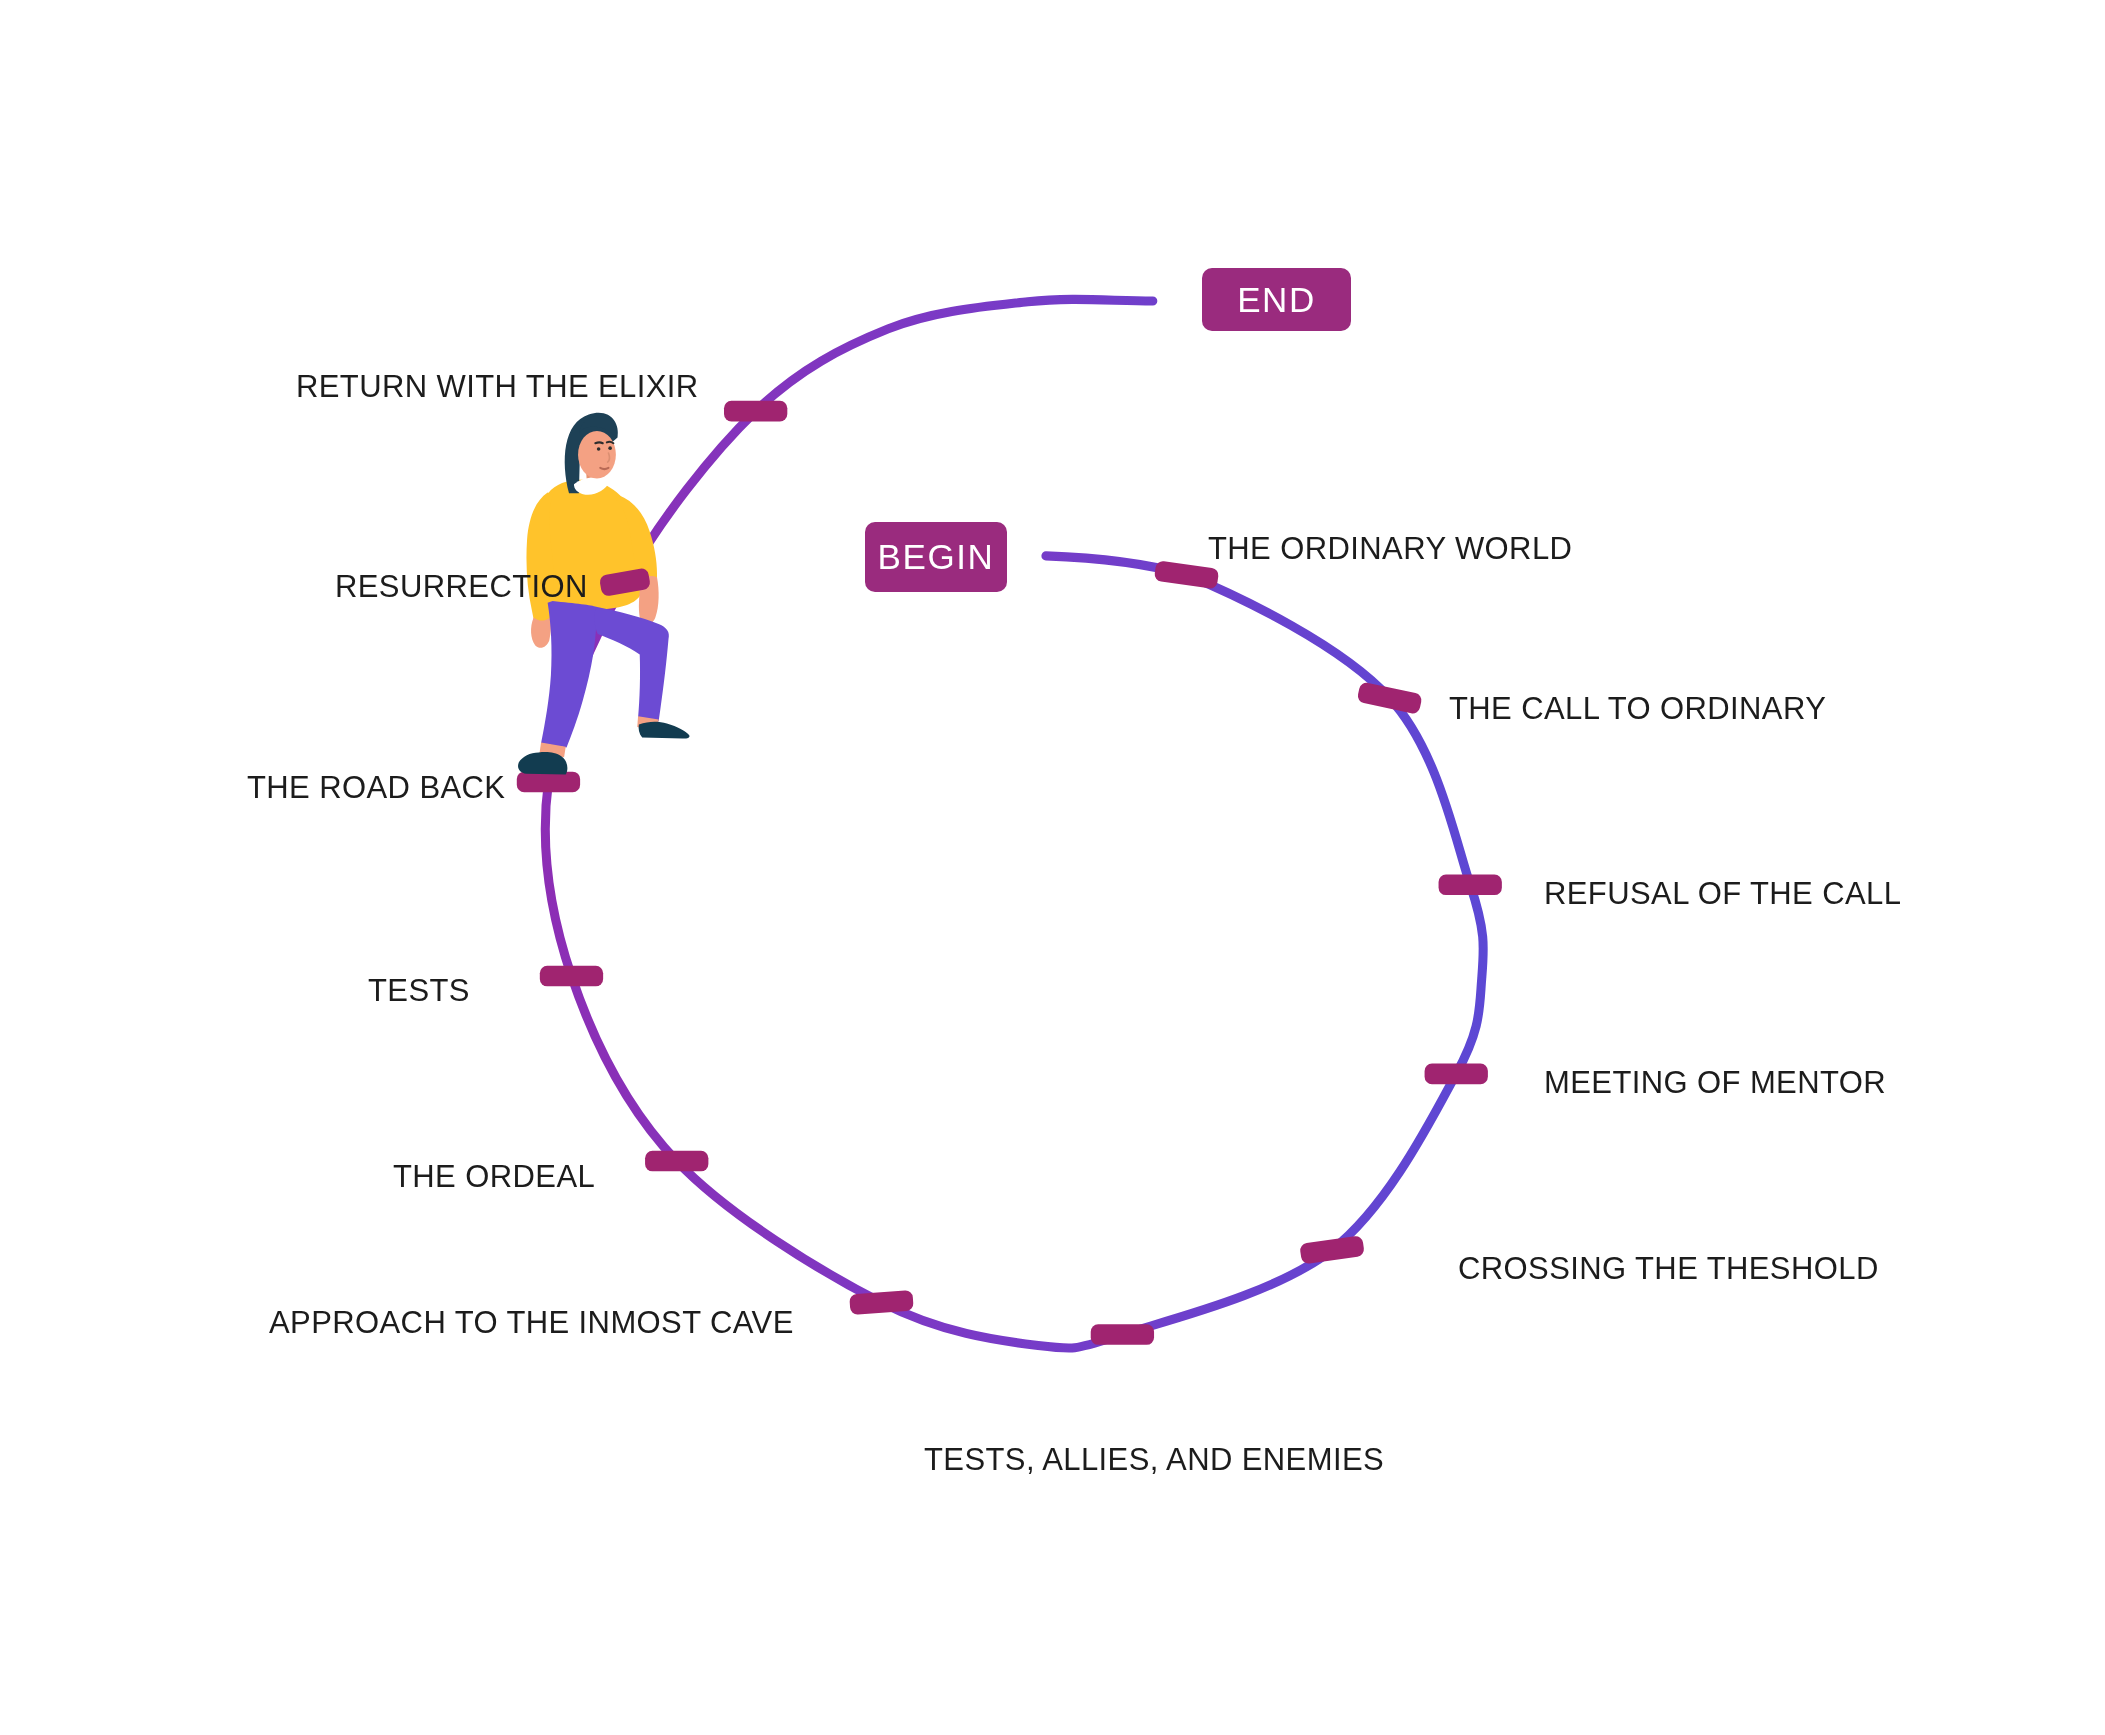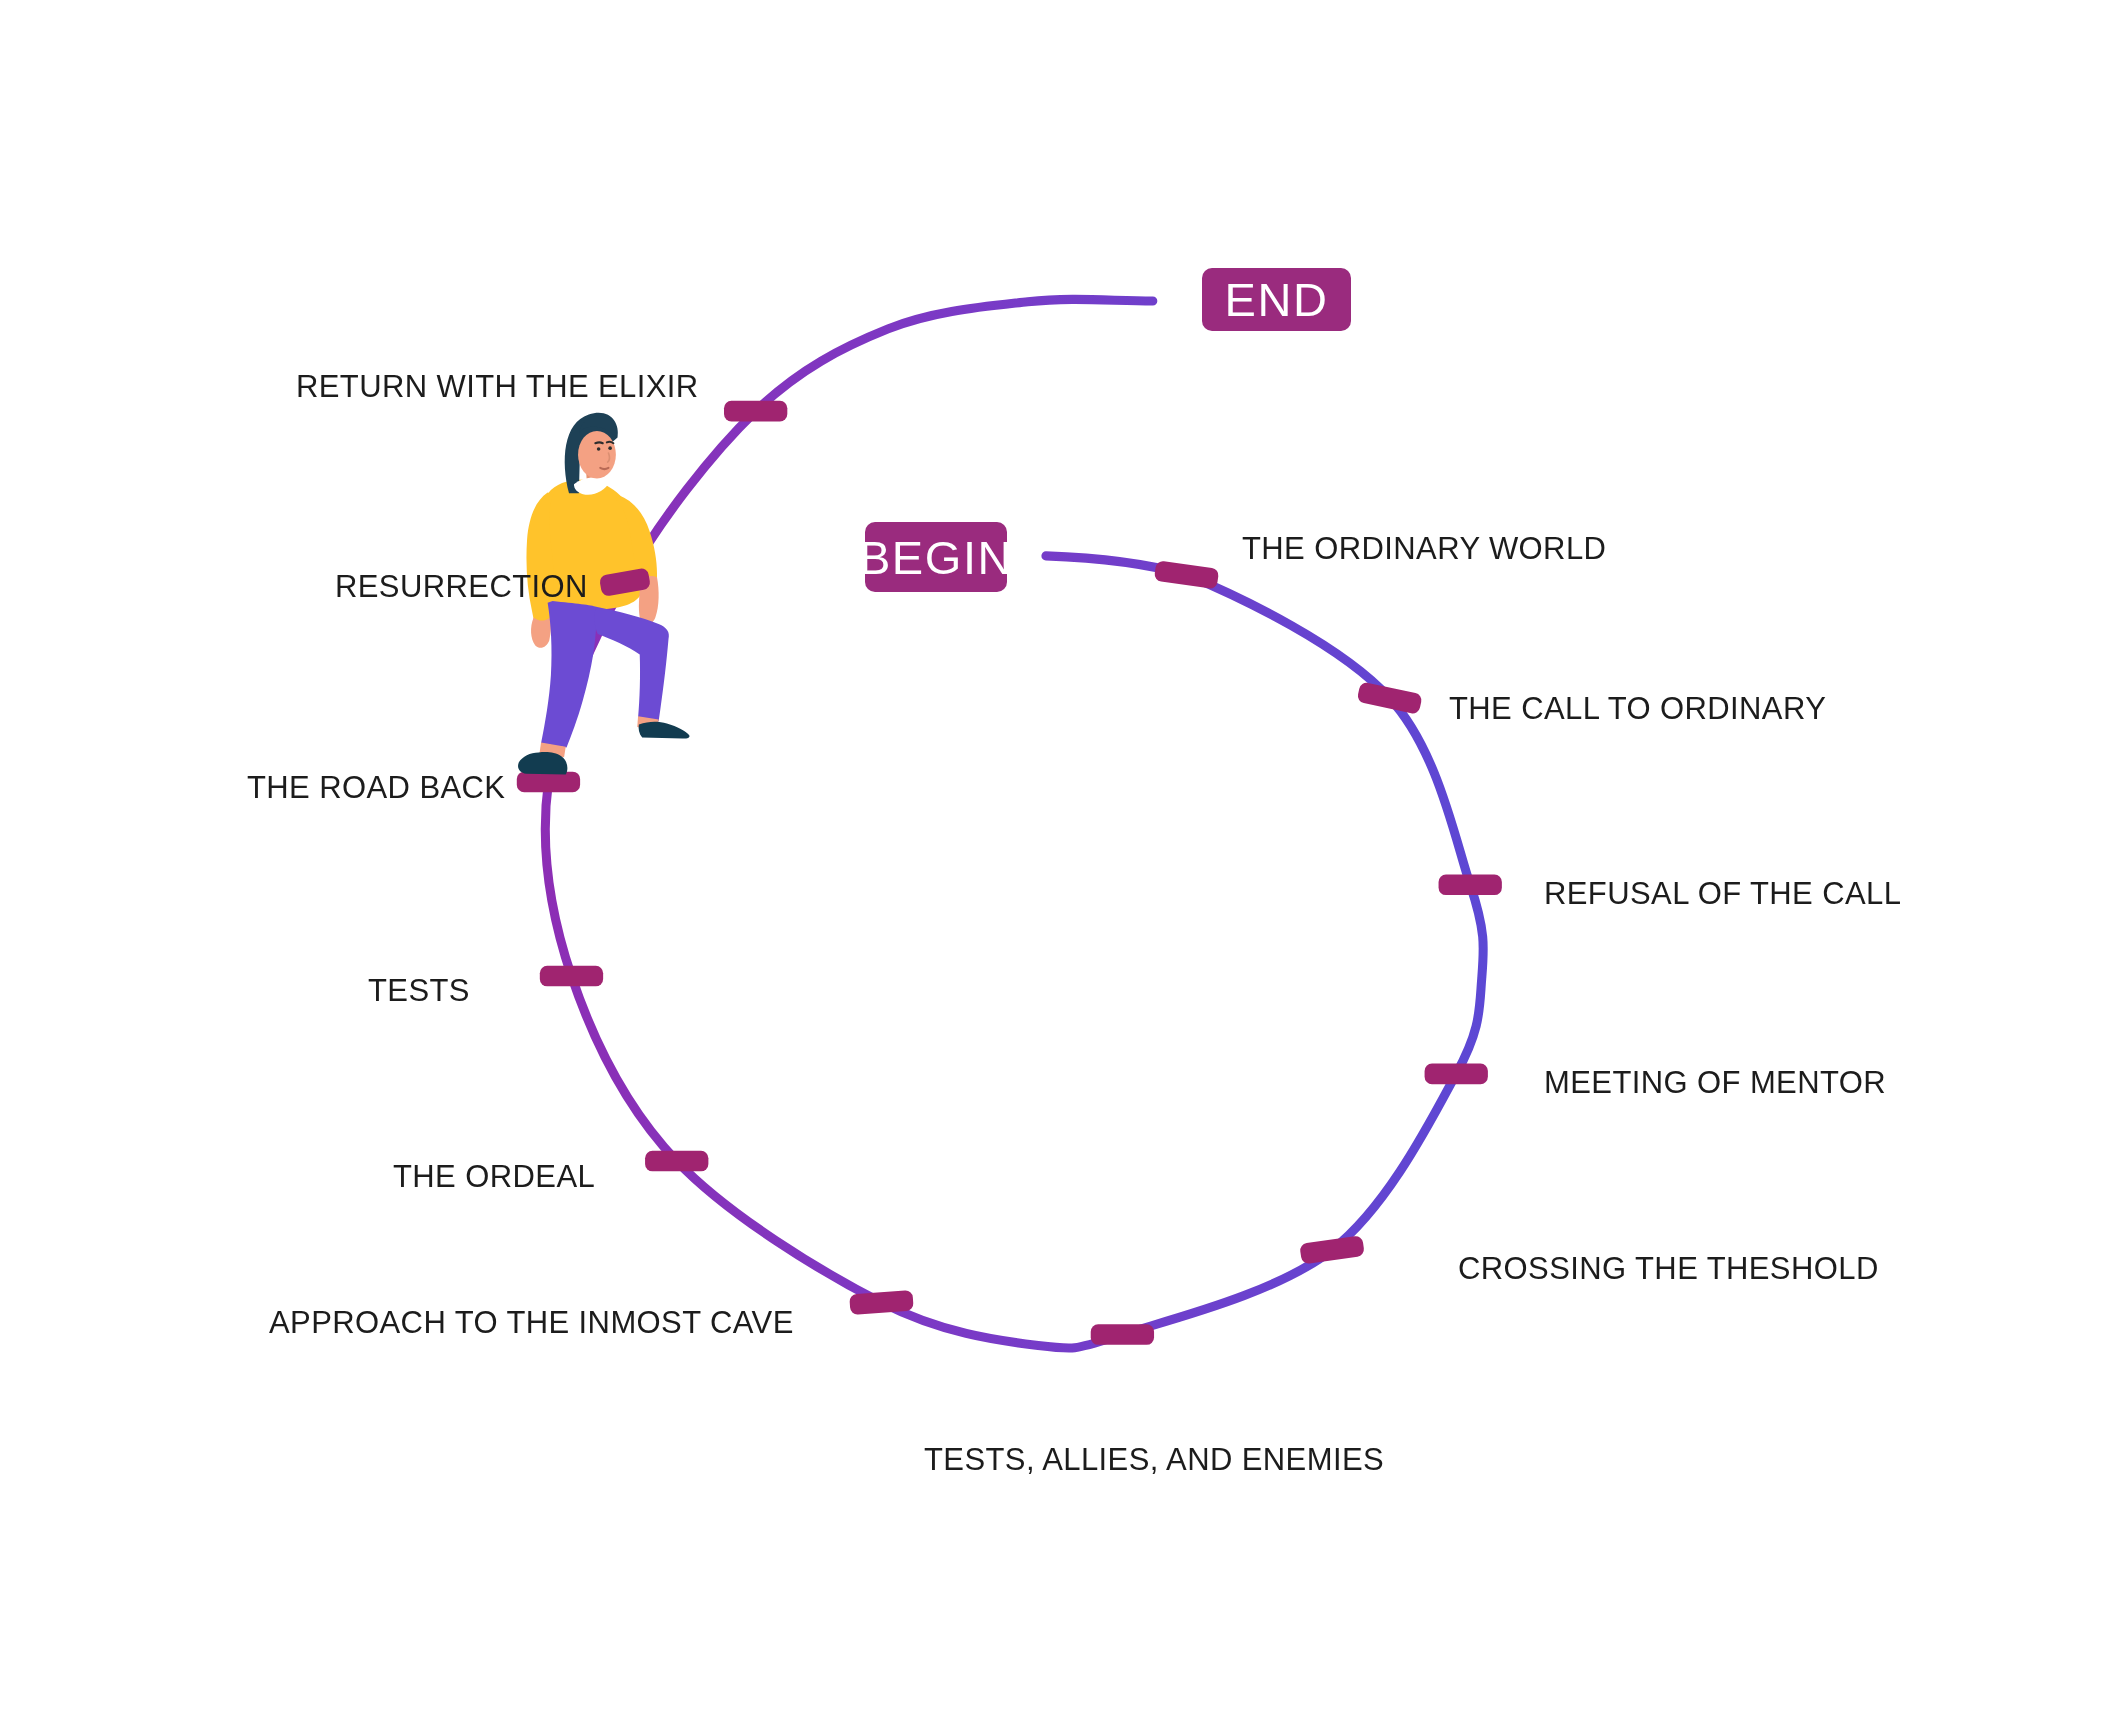--- a/index.html
+++ b/index.html
@@ -8,21 +8,21 @@
     font-family:"Liberation Sans", sans-serif; overflow:hidden;
   }
   .diagram-svg { position:absolute; left:0; top:0; width:2105px; height:1735px; }
   .stage-label {
     position:absolute; font-size:31px; line-height:1.15; letter-spacing:0.4px;
     color:#1c1c1c; white-space:nowrap;margin-top:40px;
   }
   .badge {
     position:absolute; background:#9a2b7e; color:#ffffff; border-radius:10px;
     display:flex; align-items:center; justify-content:center;
-    font-size:47px; letter-spacing:1.6px; font-weight:400;
+    font-size:35px; letter-spacing:1.6px; font-weight:400;
   }
   .badge-begin { left:865px; top:522px; width:142px; height:70px; }
   .badge-end   { left:1202px; top:268px; width:149px; height:63px; }
 </style>
 </head>
 <body>
 
 <div class="canvas">
 
   <svg class="diagram-svg" viewBox="0 0 2560 2110">
@@ -90,21 +90,21 @@
       <path d="M 724 539 Q 729 537 733 539 M 738 538 Q 742 536 746 539" stroke="#2e2e2e" stroke-width="2.5" fill="none" stroke-linecap="round"></path>
       <circle cx="728" cy="546" r="2.2" fill="#2e2e2e"></circle>
       <circle cx="742" cy="545" r="2.2" fill="#2e2e2e"></circle>
       <path d="M 740 551 Q 743 559 739 562" stroke="#db8f72" stroke-width="2" fill="none" stroke-linecap="round"></path>
       <path d="M 730 569 Q 735 572 740 569" stroke="#b96a55" stroke-width="2.5" fill="none" stroke-linecap="round"></path>
     </g>
 
     <rect x="730" y="695" width="60" height="26" rx="9" fill="#a02470" transform="rotate(-10 760 708)"></rect>
   </svg>
 
-  <div class="stage-label" style="left:1242px; top:491px;">THE ORDINARY WORLD</div>
+  <div class="stage-label" style="left:1208px; top:491px;">THE ORDINARY WORLD</div>
   <div class="stage-label" style="left:1449px; top:651px;">THE CALL TO ORDINARY</div>
   <div class="stage-label" style="left:1544px; top:836px;">REFUSAL OF THE CALL</div>
   <div class="stage-label" style="left:1544px; top:1025px;">MEETING OF MENTOR</div>
   <div class="stage-label" style="left:1458px; top:1211px;">CROSSING THE THESHOLD</div>
   <div class="stage-label" style="left:924px; top:1402px;">TESTS, ALLIES, AND ENEMIES</div>
   <div class="stage-label" style="left:269px;  top:1265px;">APPROACH TO THE INMOST CAVE</div>
   <div class="stage-label" style="left:393px;  top:1119px;">THE ORDEAL</div>
   <div class="stage-label" style="left:368px;  top:933px;">TESTS</div>
   <div class="stage-label" style="left:247px;  top:730px;">THE ROAD BACK</div>
   <div class="stage-label" style="left:335px;  top:529px;">RESURRECTION</div>

